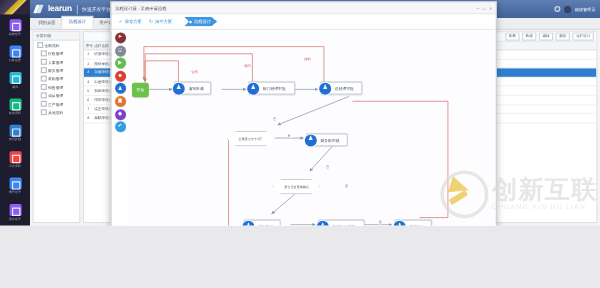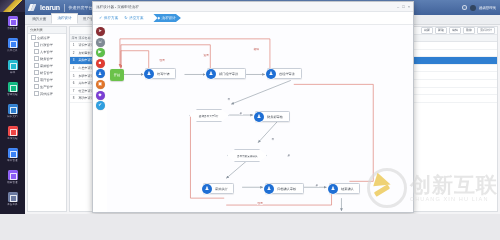--- a/index.html
+++ b/index.html
@@ -1,18 +1,18 @@
 <!DOCTYPE html>
 <html><head>
 <meta charset="utf-8">
 <style>
   html,body{margin:0;padding:0;}
   body{width:500px;height:214px;overflow:hidden;background:#e9e9ec;
        font-family:"Liberation Sans","DejaVu Sans",sans-serif;font-size:4px;color:#333;}
-  #root{position:relative;width:500px;height:214px;overflow:hidden;}
+  #root{position:relative;width:500px;height:188px;overflow:hidden;}
 
   
   .bg-app{position:absolute;inset:0;background:#f2f2f4;}
 
   .bg-sidebar{position:absolute;left:0;top:0;width:25px;height:214px;
               background:#1d1b2e;display:flex;flex-direction:column;align-items:center;
               padding-top:12px;box-sizing:border-box;}
   .bg-sidebar-top{position:absolute;left:0;top:0;width:25px;height:12px;
                   background:linear-gradient(135deg,#2b2740 0%,#4a4460 40%,#c9a227 41%,#e8c84a 60%,#2b2740 61%);}
   .sb-item{width:25px;height:22px;display:flex;flex-direction:column;align-items:center;

